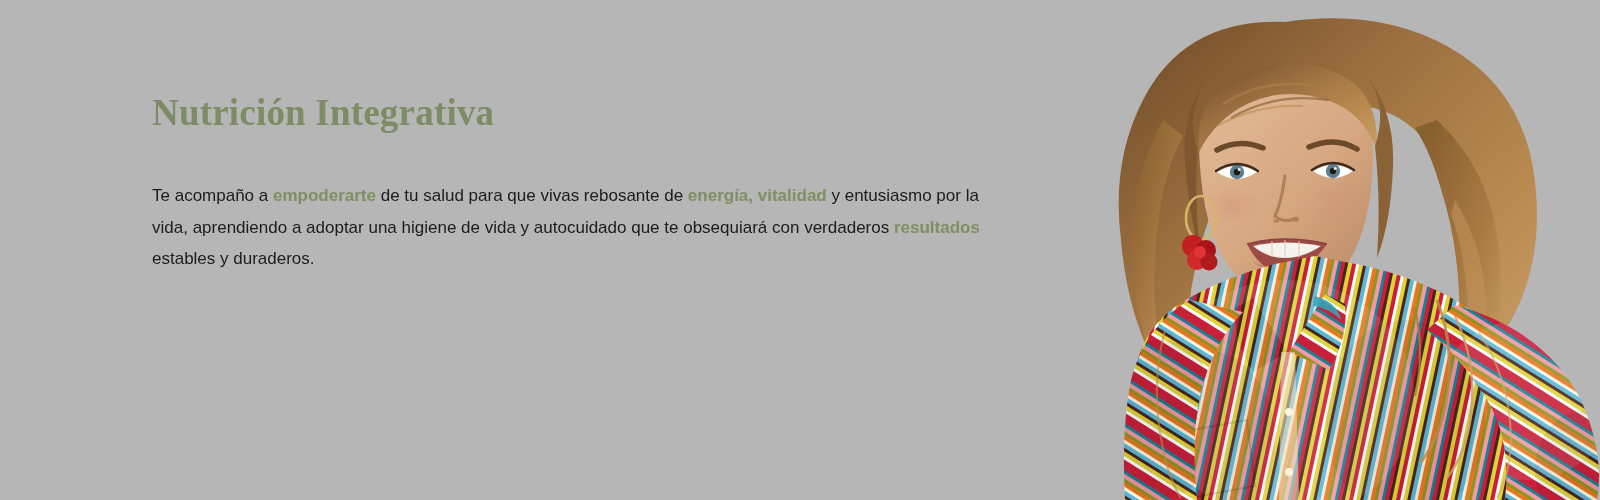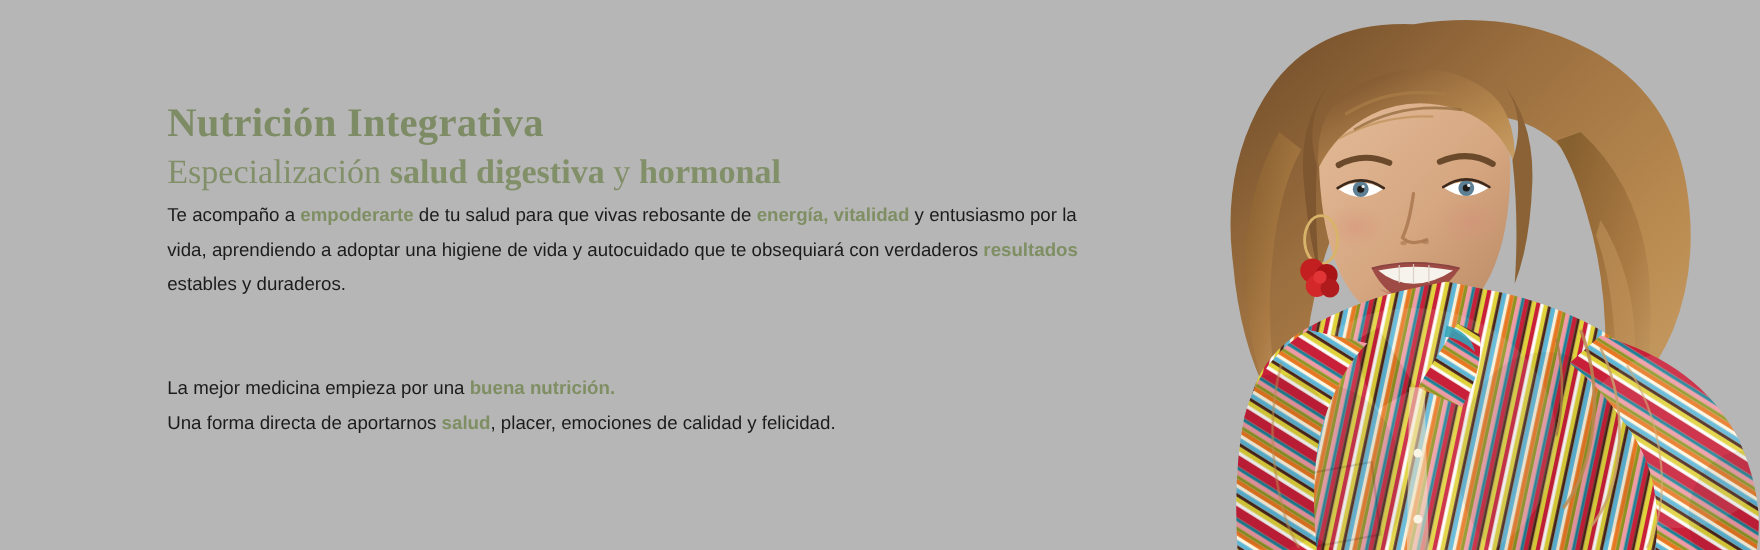--- a/index.html
+++ b/index.html
@@ -95,29 +95,24 @@
 </style>
 </head>
 <body>
 
 <div id="banner">
 
   <div id="text-column">
 
     <div class="headline-block">
       <div class="headline-main">Nutrición Integrativa</div>
-      <div class="headline-sub"><span class="light">Especialización </span><span class="heavy">salud digestiva</span><span class="light"> y </span><span class="heavy">hormonal</span></div>
     </div>
 
     <div class="body-block" id="paragraph-one"><span>Te acompaño a </span><span class="hl">empoderarte</span><span> de tu salud para que vivas rebosante de </span><span class="hl">energía, vitalidad</span><span> y entusiasmo por la vida, aprendiendo a adoptar una higiene de vida y autocuidado que te obsequiará con verdaderos </span><span class="hl">resultados</span><span> estables y duraderos.</span></div>
 
-    <div class="body-block" id="paragraph-two">
-        <div><span>La mejor medicina empieza por una </span><span class="hl">buena nutrición.</span></div>
-        <div><span>Una forma directa de aportarnos </span><span class="hl">salud</span><span>, placer, emociones de calidad y felicidad.</span></div>
-      </div>
 
   </div>
 
   <div id="photo">
     <svg width="615" height="500" viewBox="0 0 615 500" xmlns="http://www.w3.org/2000/svg" role="img">
       <defs>
 
         <linearGradient id="hairG" x1="0" y1="0" x2="1" y2="1">
           <stop offset="0%" stop-color="#6e4a28"></stop>
           <stop offset="35%" stop-color="#9a6e3e"></stop>

